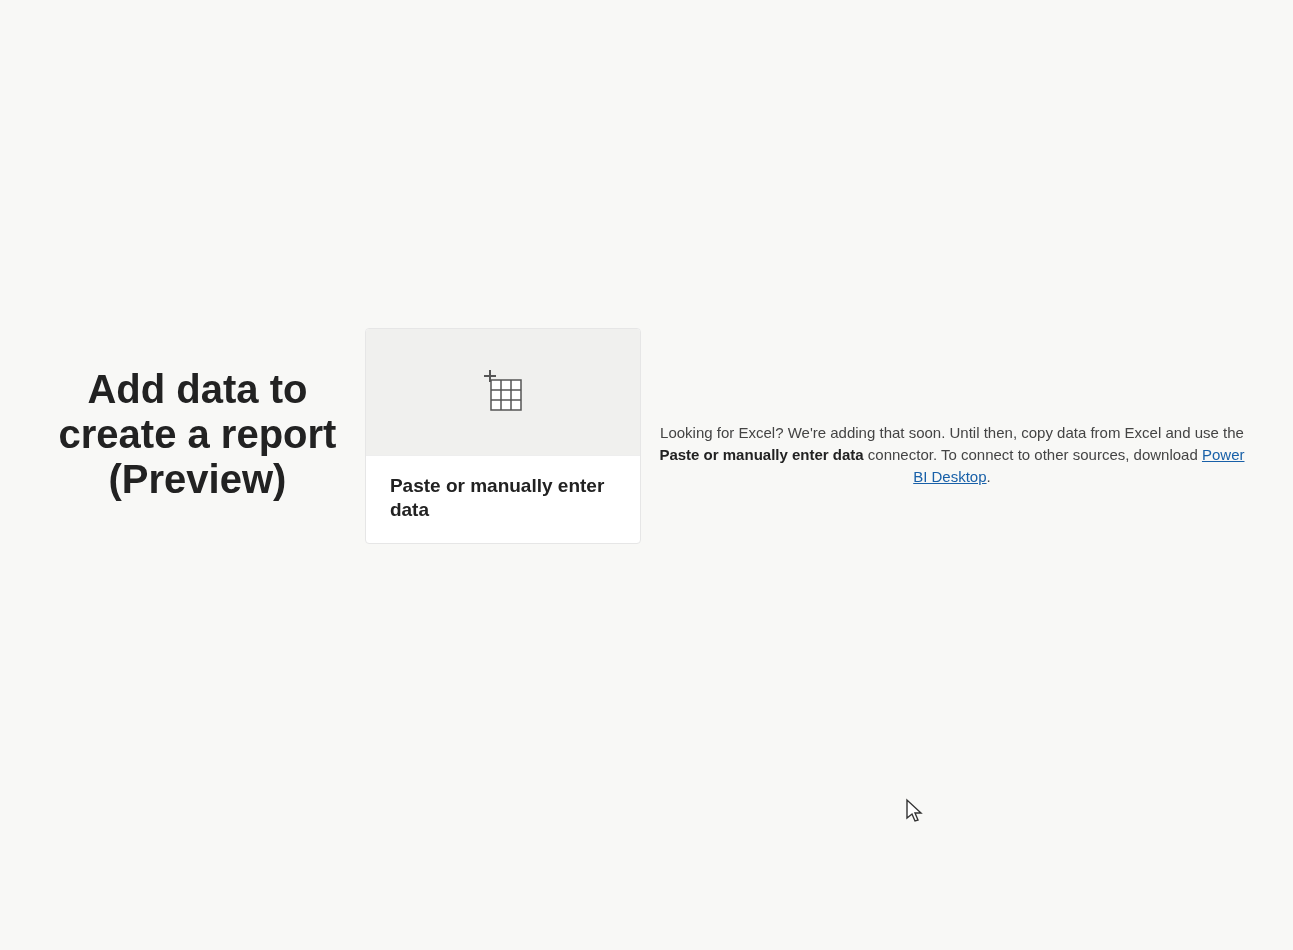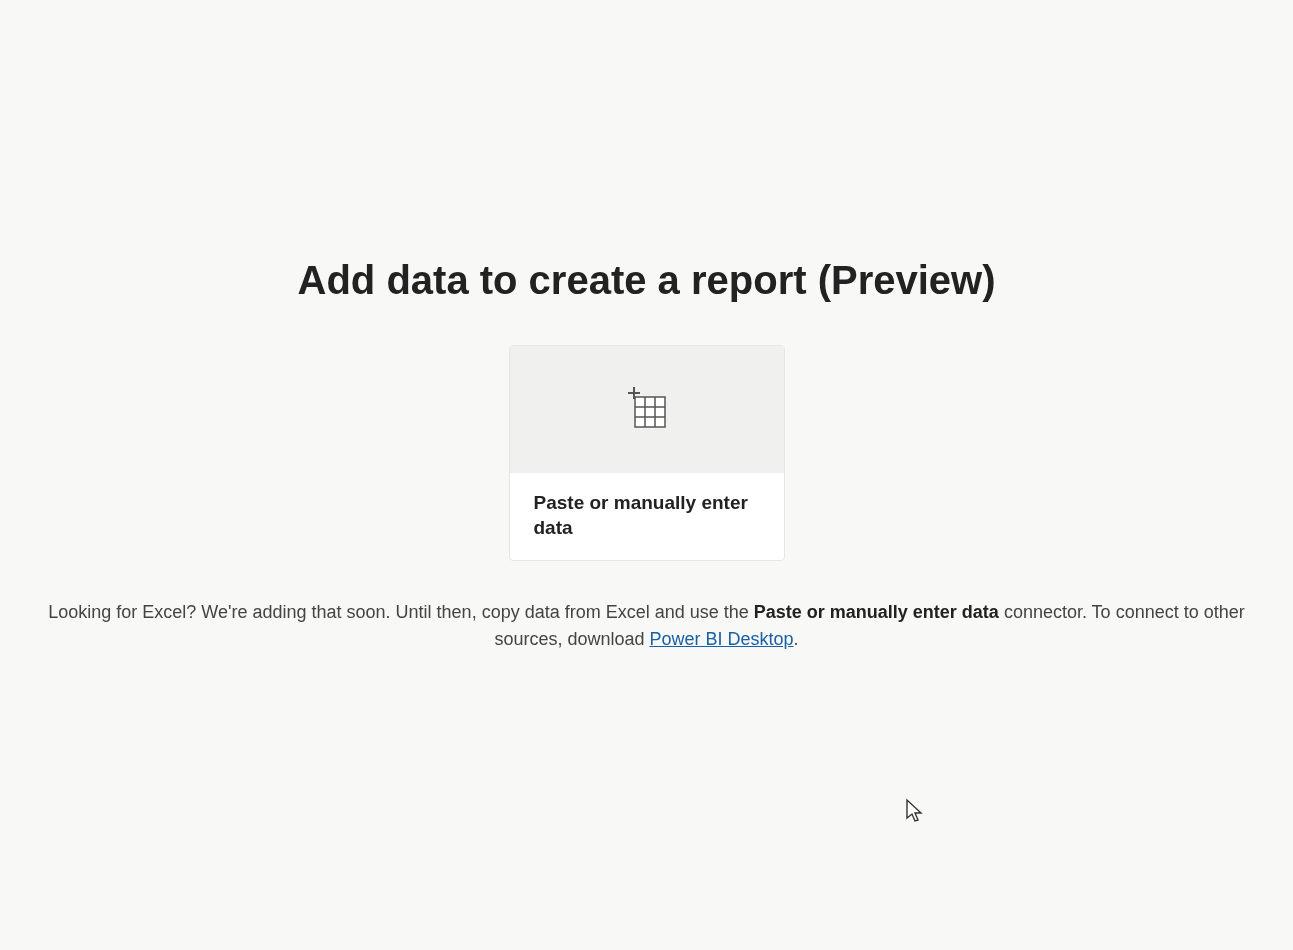--- a/index.html
+++ b/index.html
@@ -15,21 +15,21 @@
       display: flex;
       flex-direction: column;
       align-items: center;
       justify-content: center;
       color: #222;
       overflow: hidden;
       position: relative;
     }
     .container {
       display: flex;
-      flex-direction: column;
+      flex-direction: row;
       align-items: center;
       width: 100%;
       padding: 0 30px;
       margin-top: -40px;
     }
     .title {
       font-size: 40px;
       font-weight: 600;
       color: #222;
       margin-bottom: 42px;
@@ -71,21 +71,21 @@
       color: #222;
       line-height: 1.3;
       min-height: 78px;
       display: flex;
       align-items: flex-start;
     }
     .card.dataset .card-label {
       align-items: center;
     }
     .helper-text {
-      font-size: 18px;
+      font-size: 15px;
       color: #444;
       text-align: center;
       line-height: 1.45;
       max-width: 1240px;
       padding: 0 10px;
     }
     .helper-text b {
       font-weight: 700;
       color: #222;
     }

